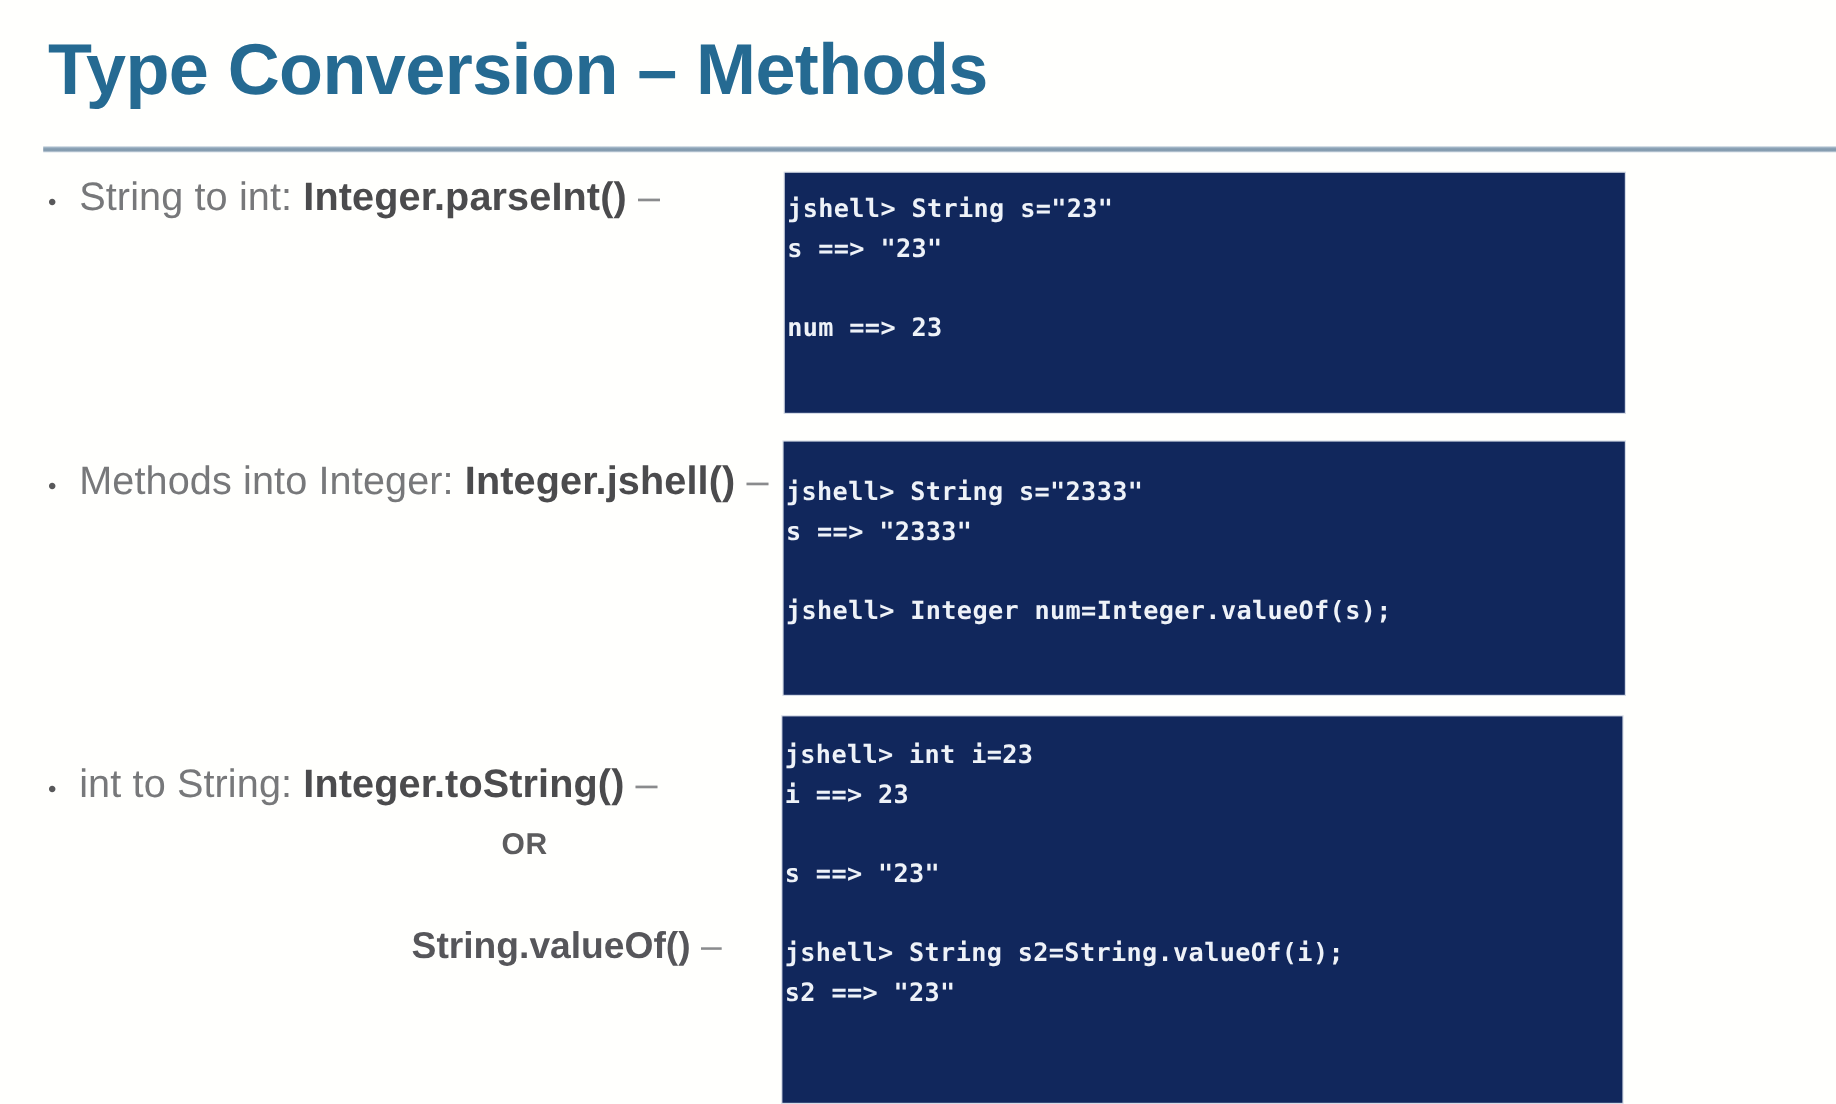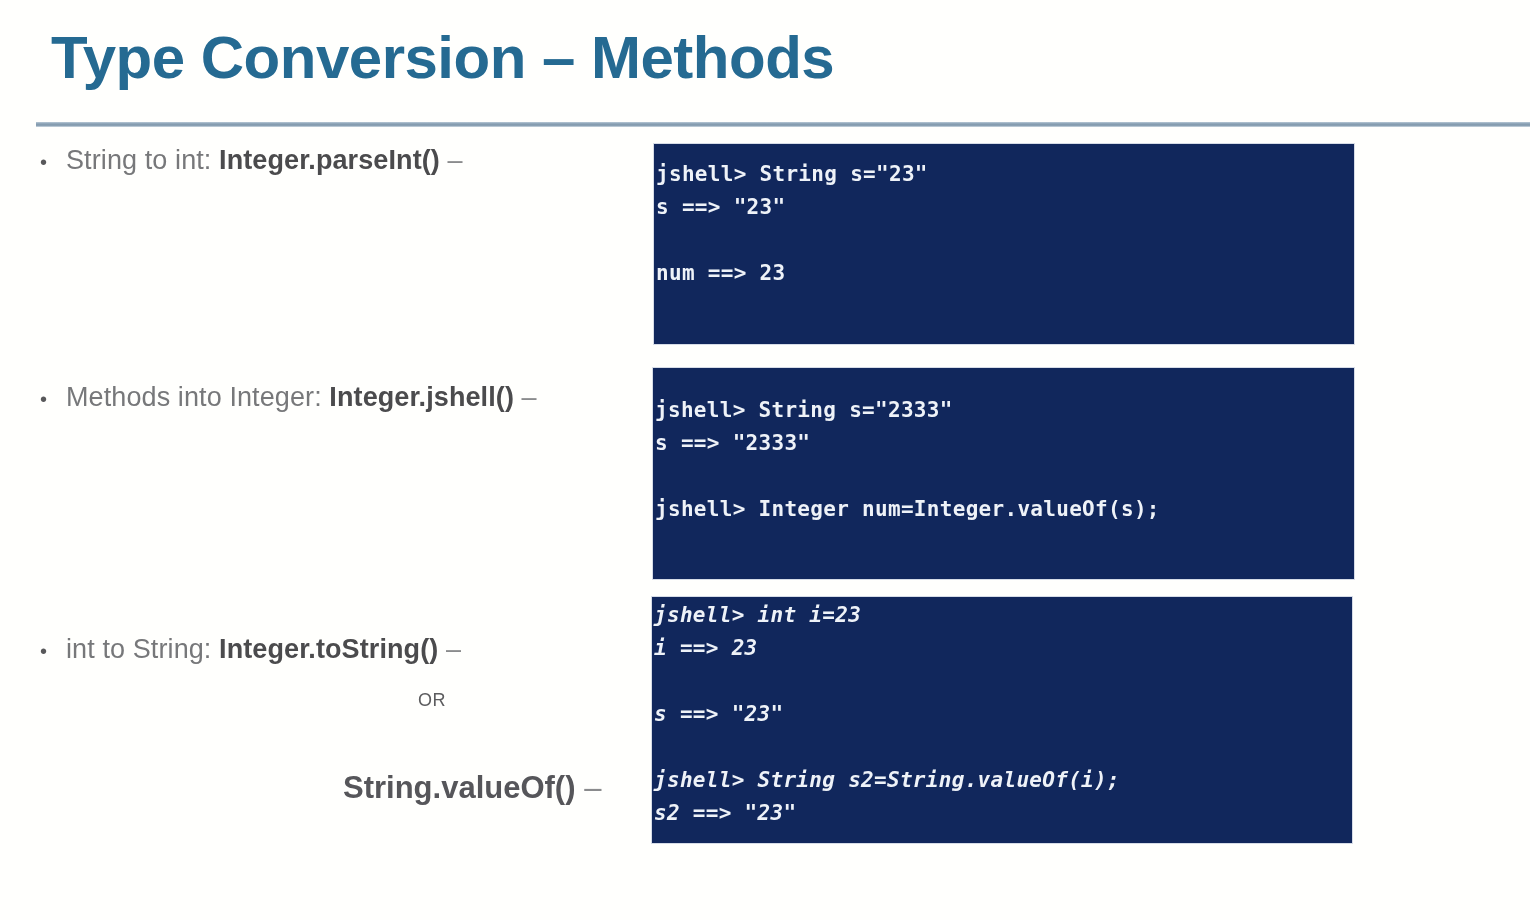--- a/index.html
+++ b/index.html
@@ -23,21 +23,20 @@
     position: absolute;
     left: 40px;
     top: 26px;
     font-size: 60px;
     font-weight: bold;
     letter-spacing: -0.5px;
     color: #256a92;
     line-height: 1.05;
     white-space: nowrap;
     text-shadow: 0 1px 0 rgba(255,255,255,0.6);
-    margin-left: 11px;
   }
 
   
   #title-divider {
     position: absolute;
     left: 36px;
     top: 122px;
     width: 1494px;
     height: 5px;
     background: linear-gradient(to bottom,
@@ -54,42 +53,42 @@
   }
   .bullet-dot {
     width: 26px;
     flex: 0 0 26px;
     font-size: 20px;
     line-height: 1;
     color: #58585a;
   }
   .bullet-dot::before { content: "\2022"; }
   .bullet-text {
-    font-size: 27px;
+    font-size: 33px;
     color: #77787a;
     letter-spacing: 0.1px;
   }
   .bullet-text .strong {
     font-weight: bold;
     color: #4b4b4d;
   }
   .bullet-text .dash {
     color: #8a8b8d;
   }
 
   #bullet-1 { top: 145px; }
   #bullet-2 { top: 382px; }
   #bullet-3 { top: 594px; margin-top: 40px; }
 
   #or-label {
     position: absolute;
     left: 418px;
     top: 690px;
-    font-size: 18px;
-    font-weight: normal;
+    font-size: 25px;
+    font-weight: bold;
     color: #5c5c5e;
     letter-spacing: 0.5px;
   }
   #alt-method {
     position: absolute;
     left: 343px;
     top: 770px;
     font-size: 31px;
     font-weight: bold;
     color: #56565a;
@@ -127,23 +126,22 @@
     width: 700px; height: 200px;
     padding: 14px 0 0 6px;
   }
   #code-2 {
     left: 653px;  top: 368px;
     width: 701px; height: 211px;
     padding: 26px 0 0 6px;
   }
   #code-3 {
     left: 652px;  top: 597px;
-    width: 700px; height: 246px;
-    padding: 2px 0 0 6px;
-    font-style: italic;
+    width: 700px; height: 322px;
+    padding: 16px 0 0 6px;
   }
 </style>
 </head>
 <body>
 
 <div id="slide">
 
   <div id="slide-title">Type Conversion – Methods</div>
 
   <div id="title-divider"></div>

